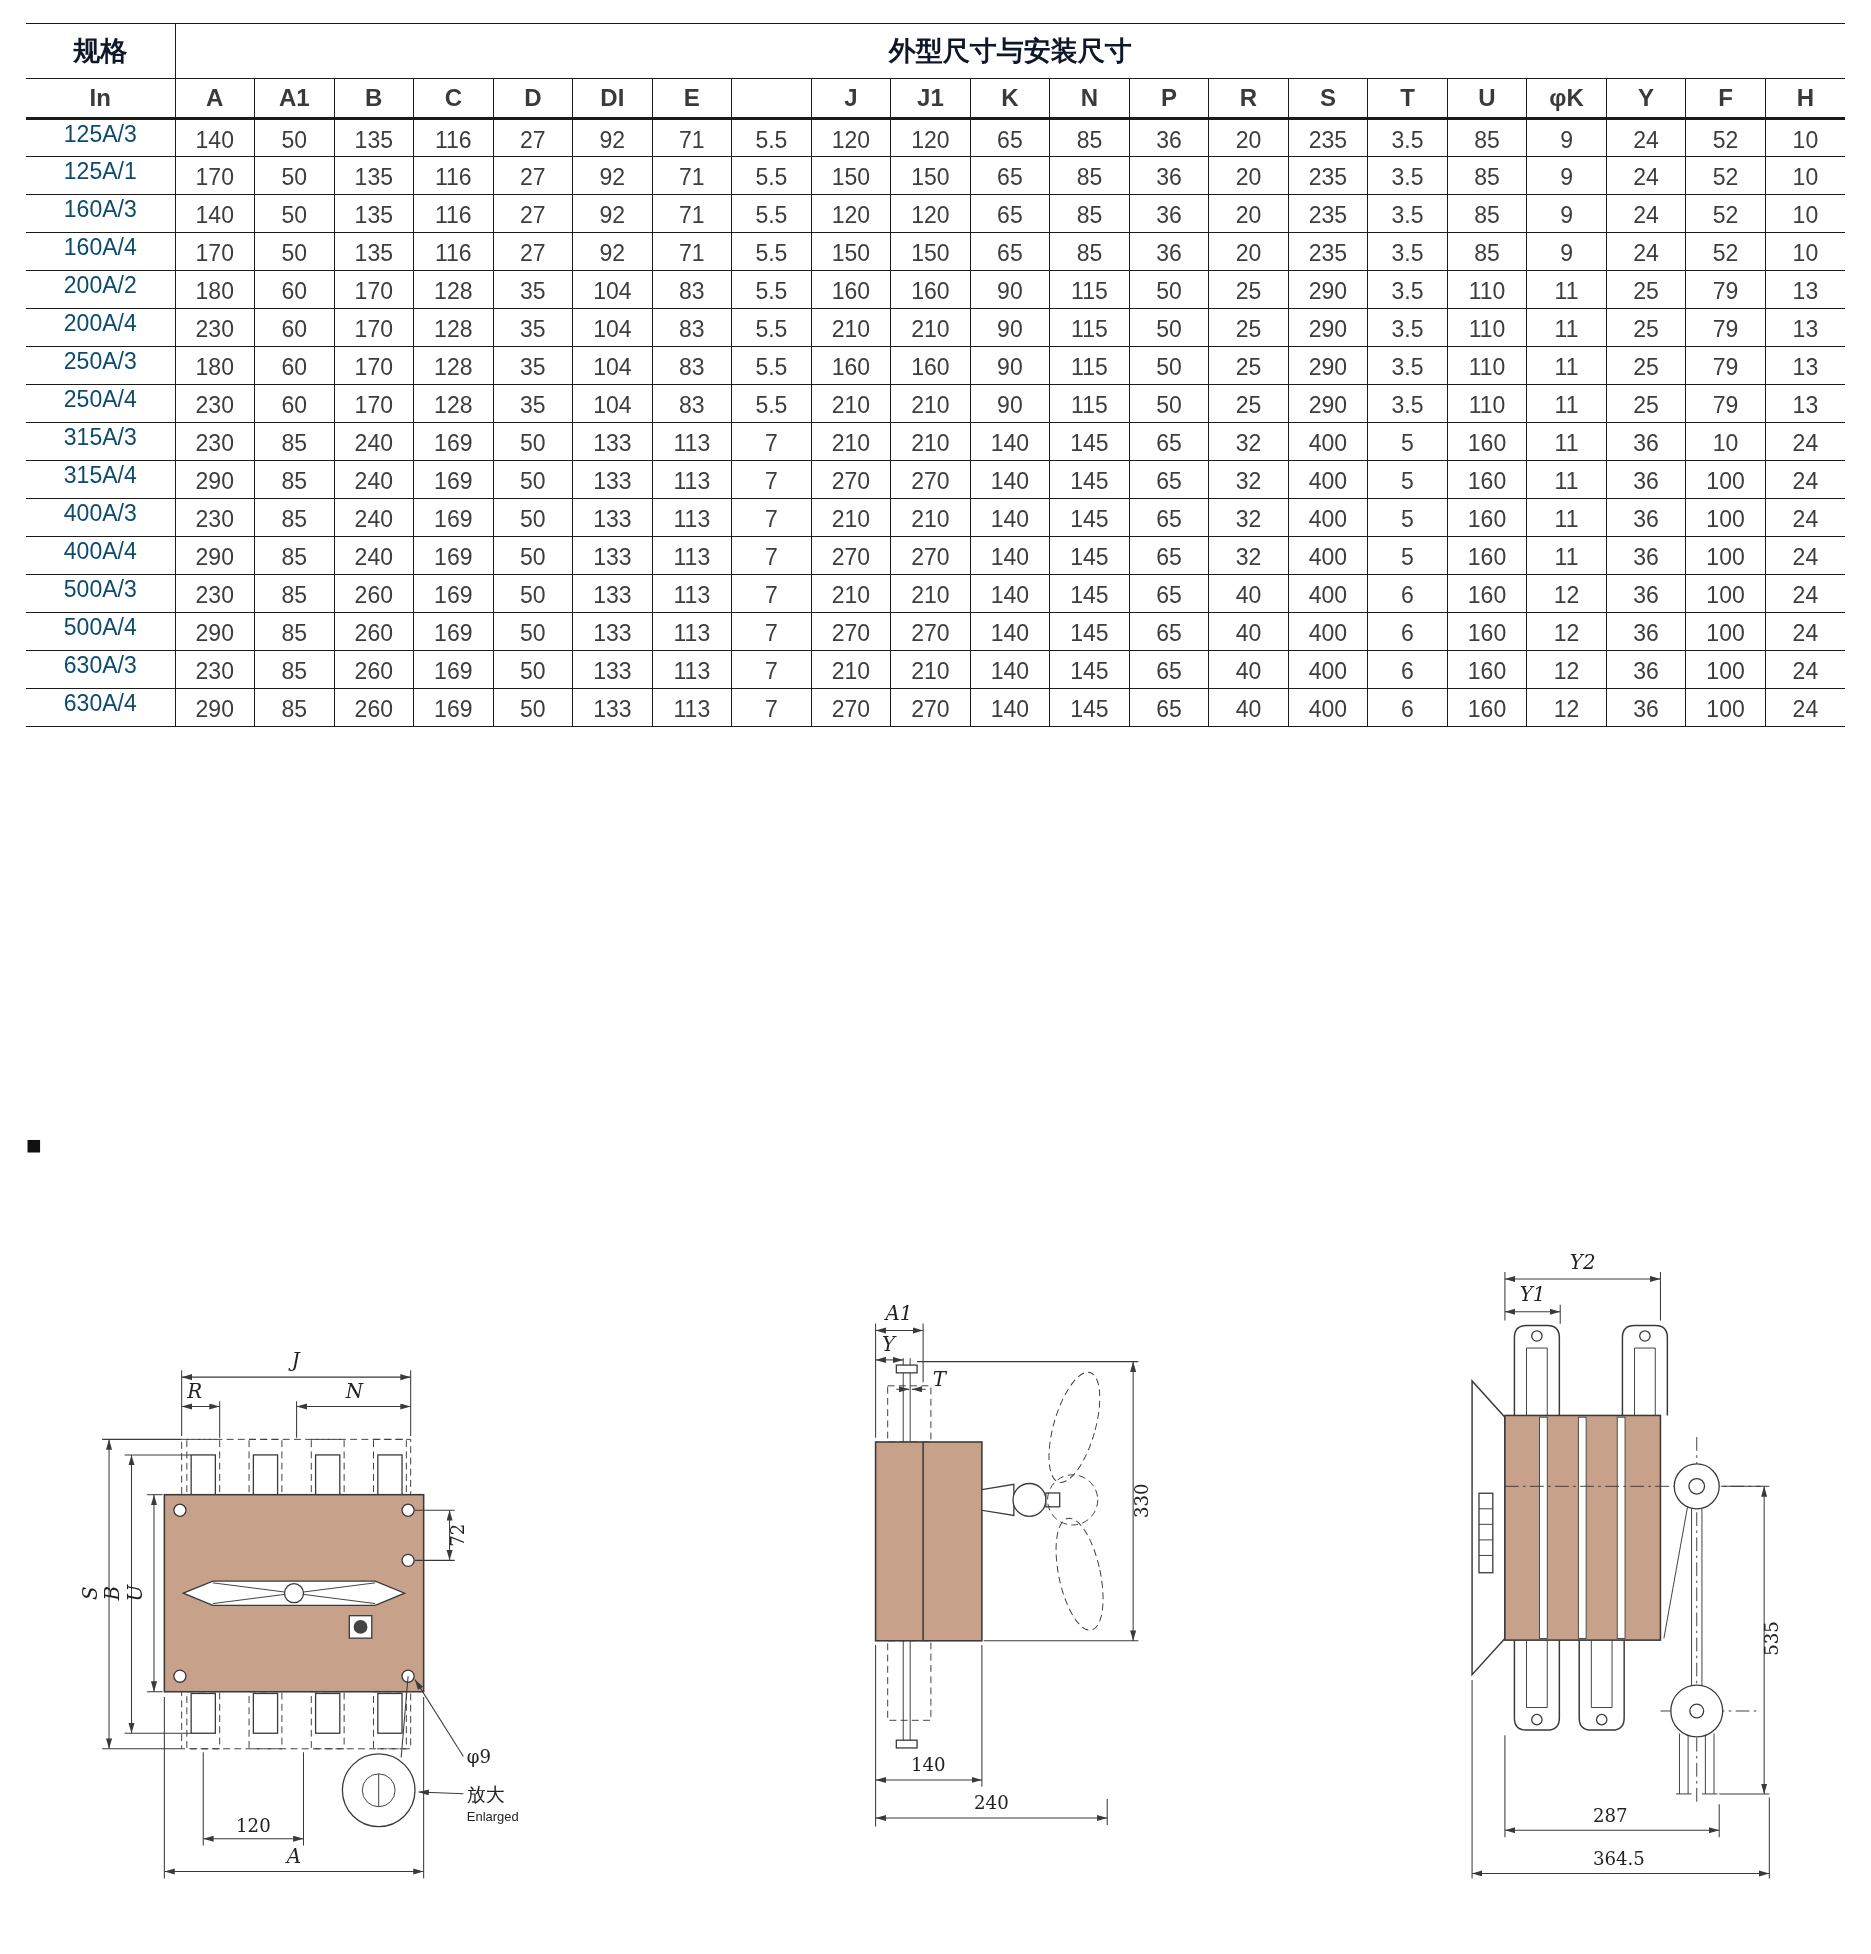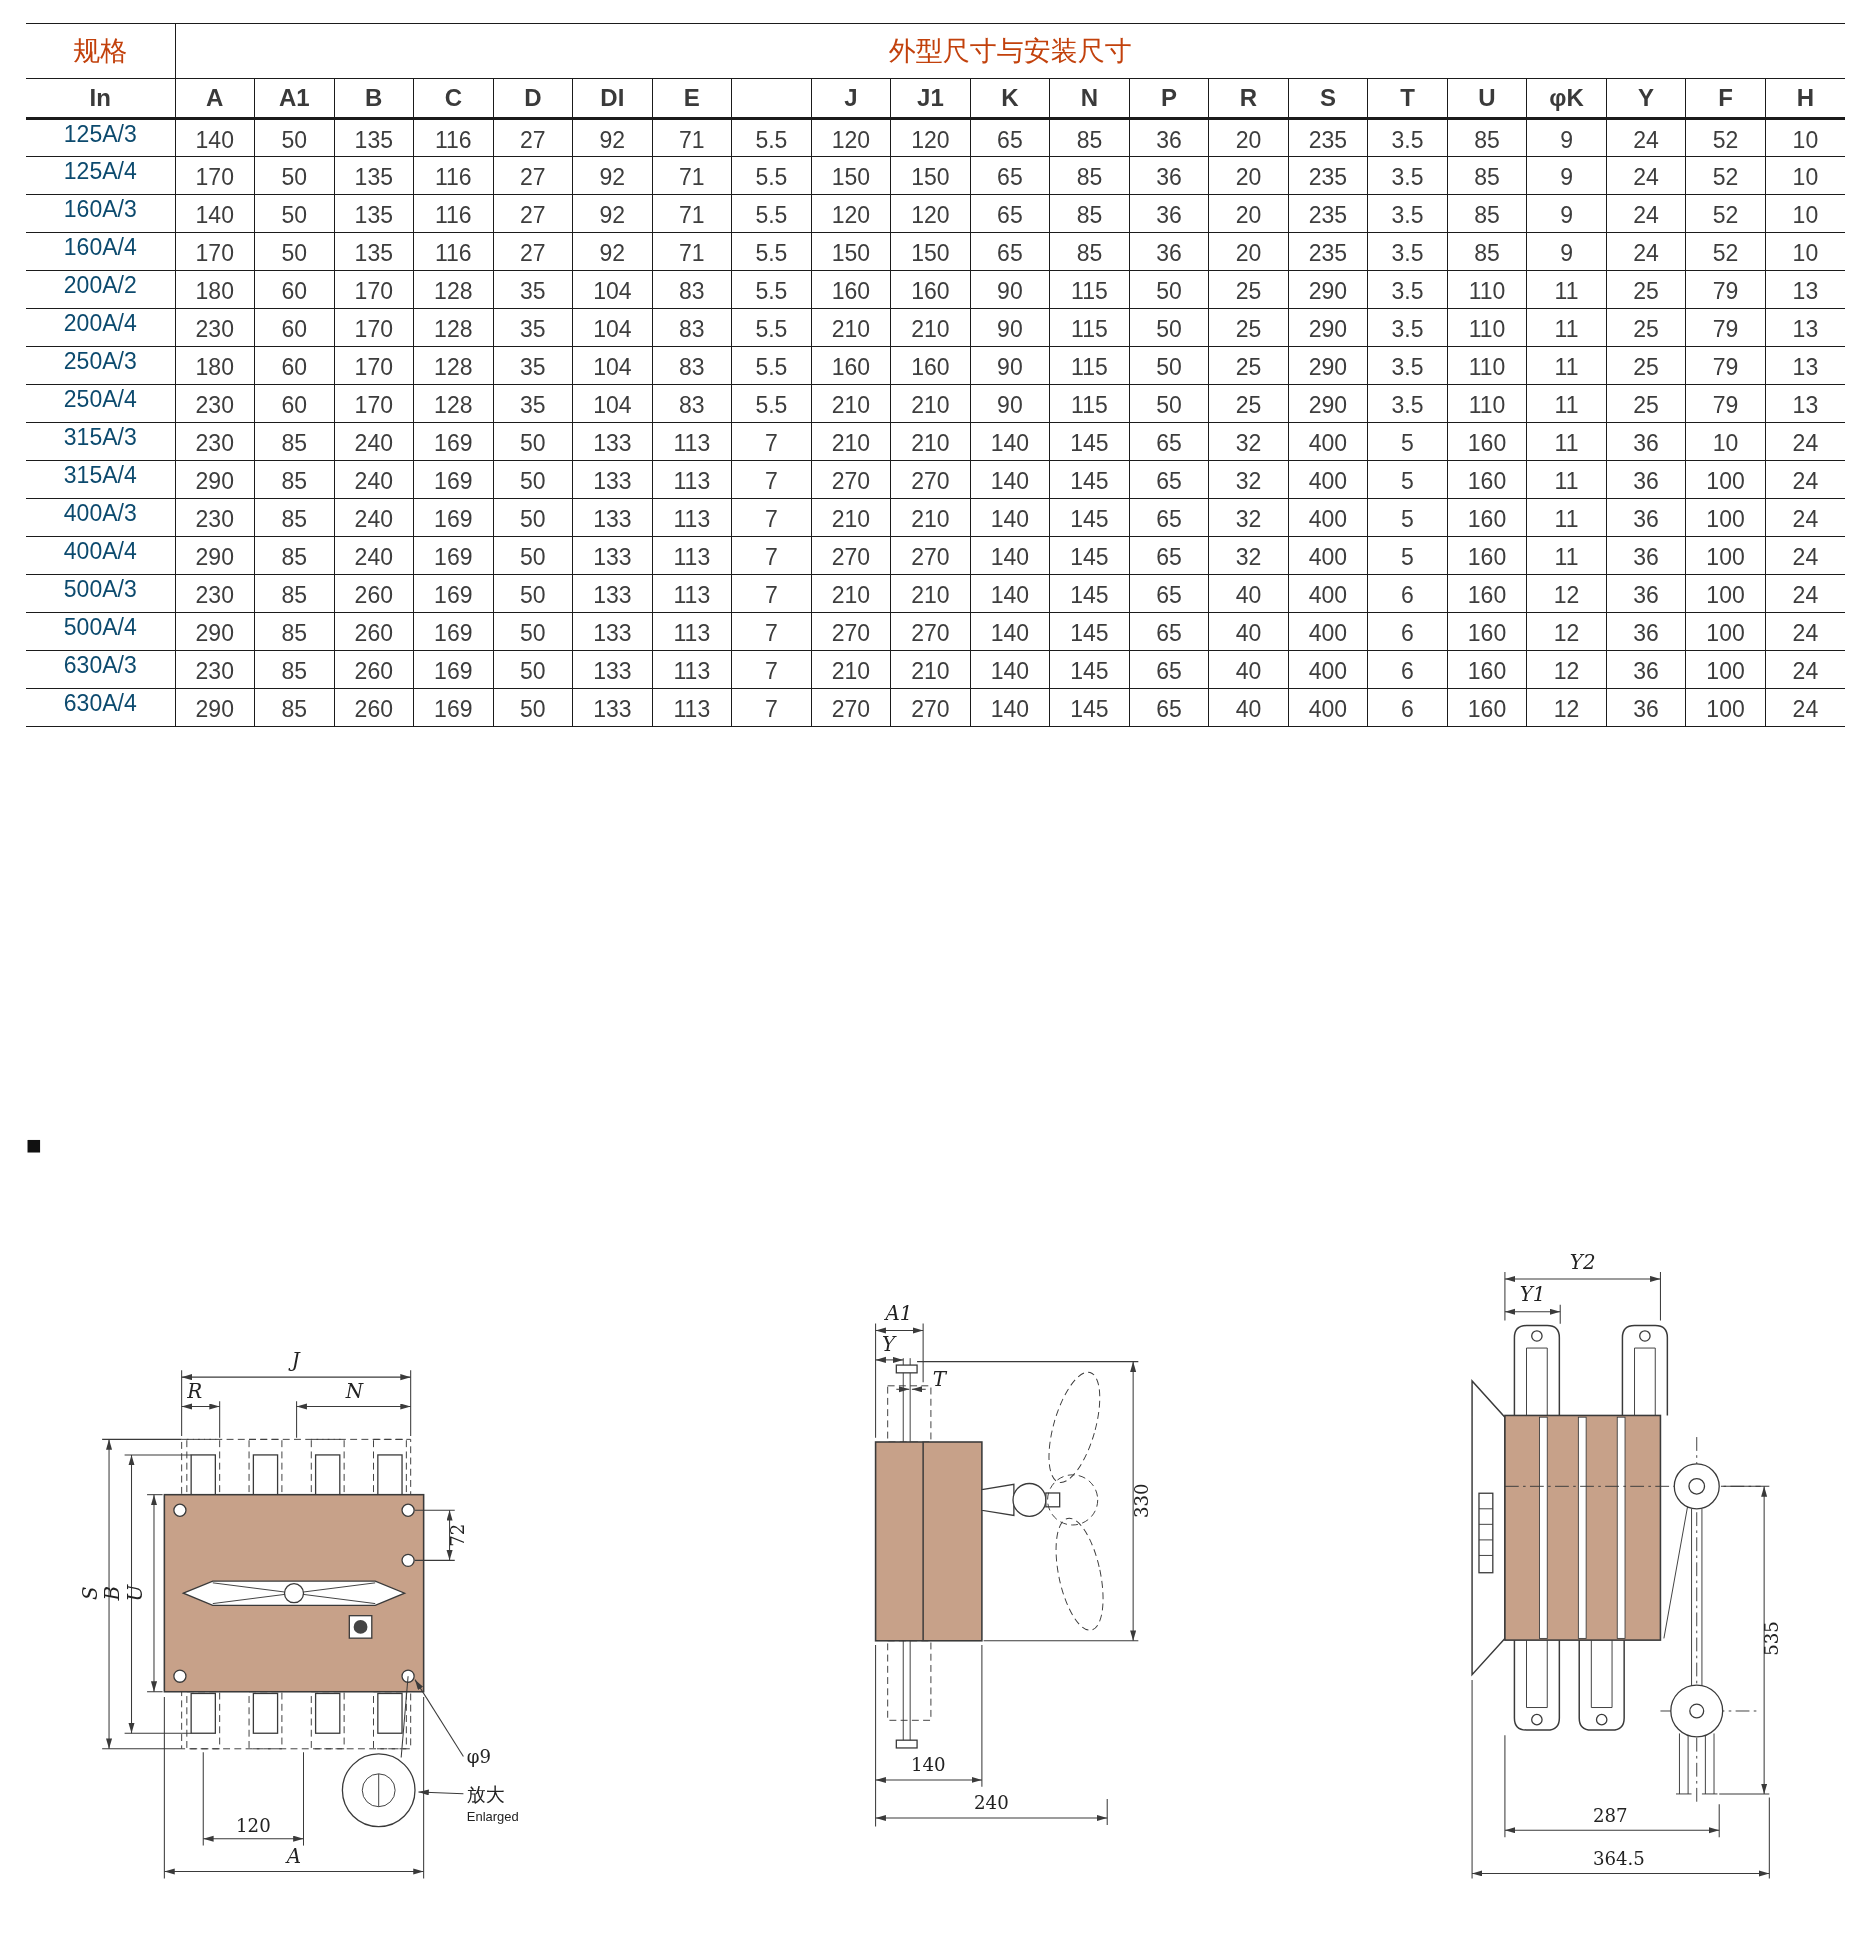--- a/index.html
+++ b/index.html
@@ -11,21 +11,21 @@
   .page { padding:22.5px 26px 0 26px; }
 
   
   table.spec-table { width:1819px; border-collapse:collapse; table-layout:fixed; }
   .spec-table th, .spec-table td {
     border:1.7px solid #1b1b1b; text-align:center; vertical-align:middle;
     overflow:hidden; white-space:nowrap;
   }
   .spec-table tr > *:first-child { border-left:0; }
   .spec-table tr > *:last-child  { border-right:0; }
-  .spec-table thead tr.group th { height:55px; font-size:27px; font-weight:400; color:#c2410c; }
+  .spec-table thead tr.group th { height:55px; font-size:27px; font-weight:700; color:#0f172a; }
   .spec-table thead tr.cols  th { height:40px; font-size:24px; font-weight:700; color:#3a3a3a; border-bottom-width:3.5px; }
   .spec-table td { height:38px; font-size:23px; color:#3d3d3d; }
   .spec-table td.spec { color:#0c4a6e; padding-bottom:7px; }
   .spec-table td.num  { padding-top:5.2px; }
 
   
   .section-title { margin-top:405px; display:flex; align-items:center; font-weight:bold; font-size:34px; color:#111; }
   .section-title .bullet { font-size:26px; margin-right:8.6px; line-height:1; }
 
   
@@ -126,21 +126,21 @@
           <td class="num">20</td>
           <td class="num">235</td>
           <td class="num">3.5</td>
           <td class="num">85</td>
           <td class="num">9</td>
           <td class="num">24</td>
           <td class="num">52</td>
           <td class="num">10</td>
         </tr>
         <tr>
-          <td class="spec">125A/4</td>
+          <td class="spec">125A/1</td>
           <td class="num">170</td>
           <td class="num">50</td>
           <td class="num">135</td>
           <td class="num">116</td>
           <td class="num">27</td>
           <td class="num">92</td>
           <td class="num">71</td>
           <td class="num">5.5</td>
           <td class="num">150</td>
           <td class="num">150</td>

